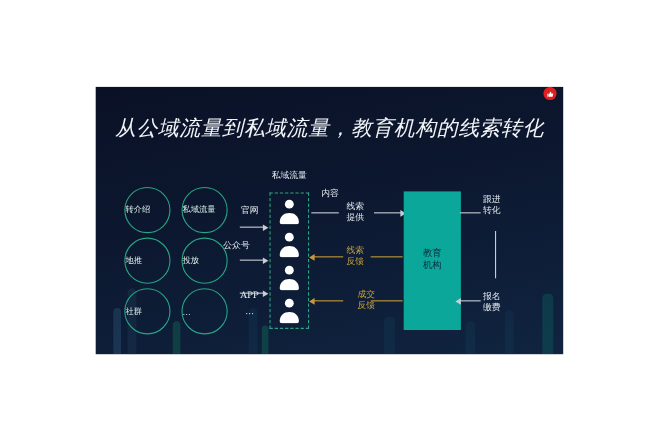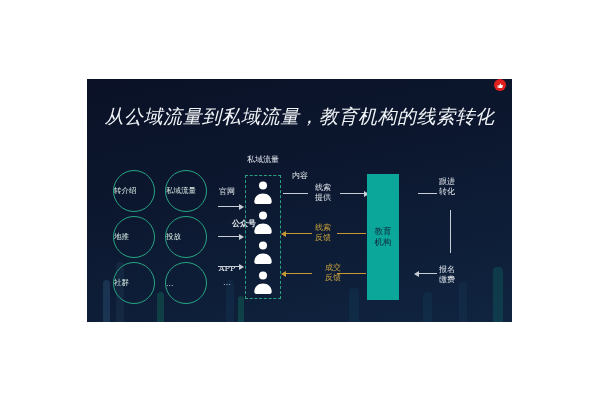--- a/index.html
+++ b/index.html
@@ -20,21 +20,21 @@
   .hline.gray{background:#c8ced6;color:#c8ced6;}
   .hline.yellow{background:#c79a36;color:#c79a36;}
   .head-r::after{content:"";position:absolute;right:-4px;top:-2.5px;
          border-left:5px solid;border-top:3px solid transparent;border-bottom:3px solid transparent;}
   .head-l::before{content:"";position:absolute;left:-4px;top:-2.5px;
          border-right:5px solid;border-top:3px solid transparent;border-bottom:3px solid transparent;}
   .vline{position:absolute;width:1px;background:#c8ced6;}
   .pool{position:absolute;left:158px;top:96px;width:36px;height:124px;
          border:1px dashed #2aa183;display:flex;flex-direction:column;align-items:center;
          justify-content:space-between;padding:4px 0;box-sizing:border-box;}
-  .inst{position:absolute;left:280px;top:95px;width:32px;height:126px;background:#0ba79a;
+  .inst{position:absolute;left:280px;top:95px;width:52px;height:126px;background:#0ba79a;
          display:flex;align-items:center;justify-content:center;font-size:8.5px;line-height:11px;
          color:#0e2a3e;text-align:center;white-space:pre-line;}
   .person{width:22px;height:24px;}
 </style>
 </head>
 <body>
 
 <div class="stage">
   <div class="slide">
 
@@ -70,21 +70,21 @@
       </div>
     <div class="src-circle" style="left:26px;top:183px;">
         <span>社群</span>
       </div>
     <div class="src-circle" style="left:78px;top:183px;">
         <span>…</span>
       </div>
 
     <div class="lbl" style="left:120px;top:108px;width:40px;">官网</div>
     <div class="hline gray head-r" style="left:131px;top:127px;width:22px;"></div>
-    <div class="lbl" style="left:137px;top:139px;width:40px;font-weight:bold;">公众号</div>
+    <div class="lbl" style="left:108px;top:139px;width:40px;">公众号</div>
     <div class="hline gray head-r" style="left:131px;top:157px;width:22px;"></div>
     <div class="lbl" style="left:120px;top:185px;width:40px;">APP</div>
     <div class="hline gray head-r" style="left:131px;top:187px;width:22px;"></div>
     <div class="lbl" style="left:120px;top:199px;width:40px;">…</div>
 
     <div class="lbl" style="left:146px;top:76px;width:60px;">私域流量</div>
     <div class="pool">
       <svg class="person" viewBox="0 0 24 26">
           <circle cx="12" cy="6" r="4.4" fill="#fff"></circle>
           <path fill="#fff" d="M2.5 24c0-6 4.2-9.3 9.5-9.3s9.5 3.3 9.5 9.3c0 1.1-.9 2-2 2h-15c-1.1 0-2-.9-2-2z"></path>

